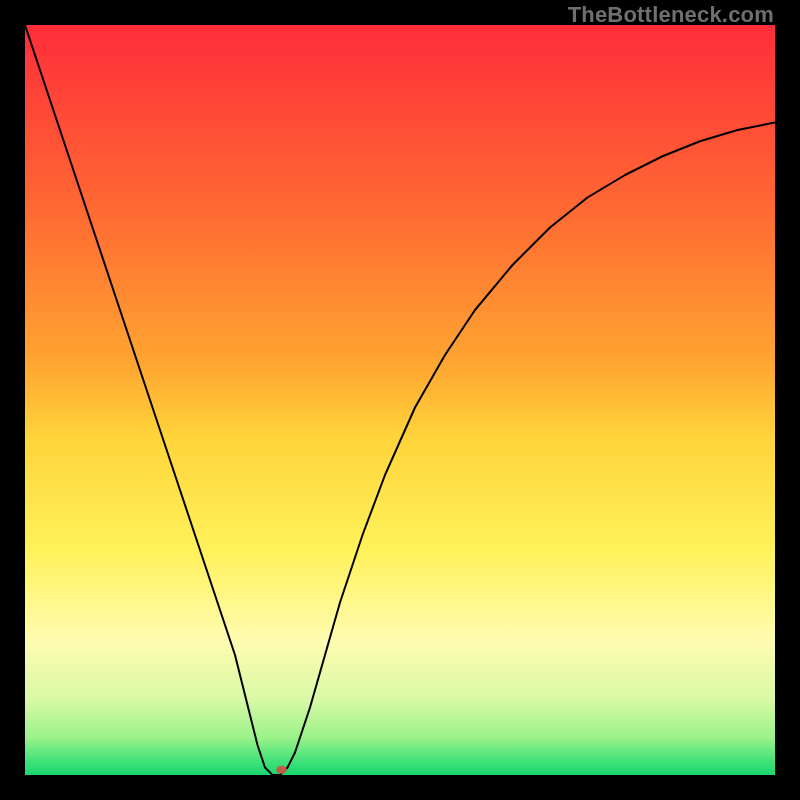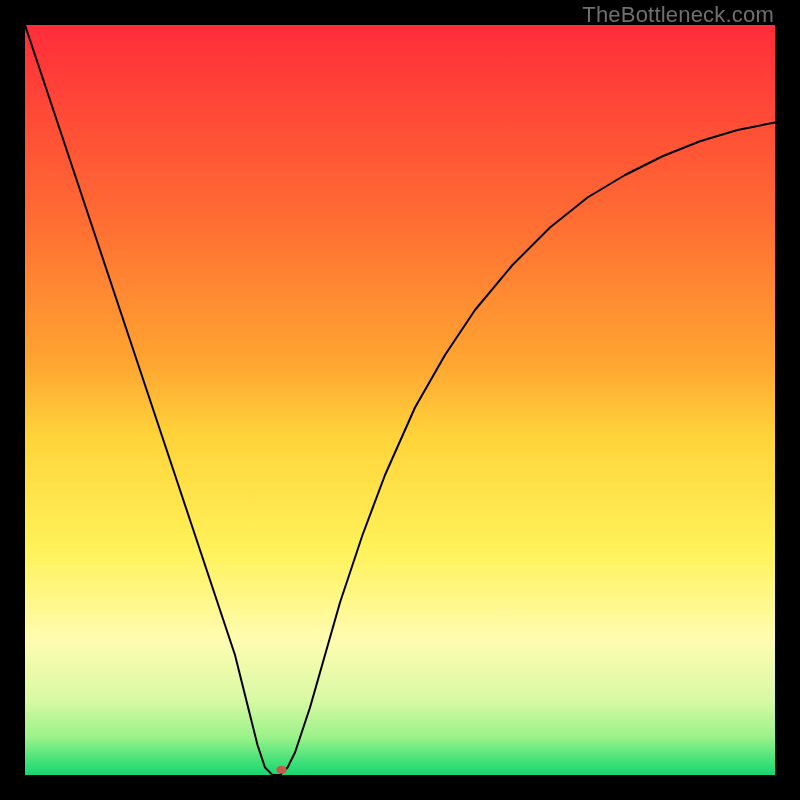--- a/index.html
+++ b/index.html
@@ -17,21 +17,21 @@
     height: 800px;
     background: #000;
   }
   .watermark {
     position: absolute;
     top: 2px;
     right: 26px;
     color: #6f6f6f;
     font-size: 22px;
     letter-spacing: 0.2px;
-    font-weight: 400;
+    font-weight: 700;
     z-index: 10;
   }
   .plot-wrap {
     position: absolute;
     left: 25px;
     top: 25px;
     width: 750px;
     height: 750px;
   }
   svg {

